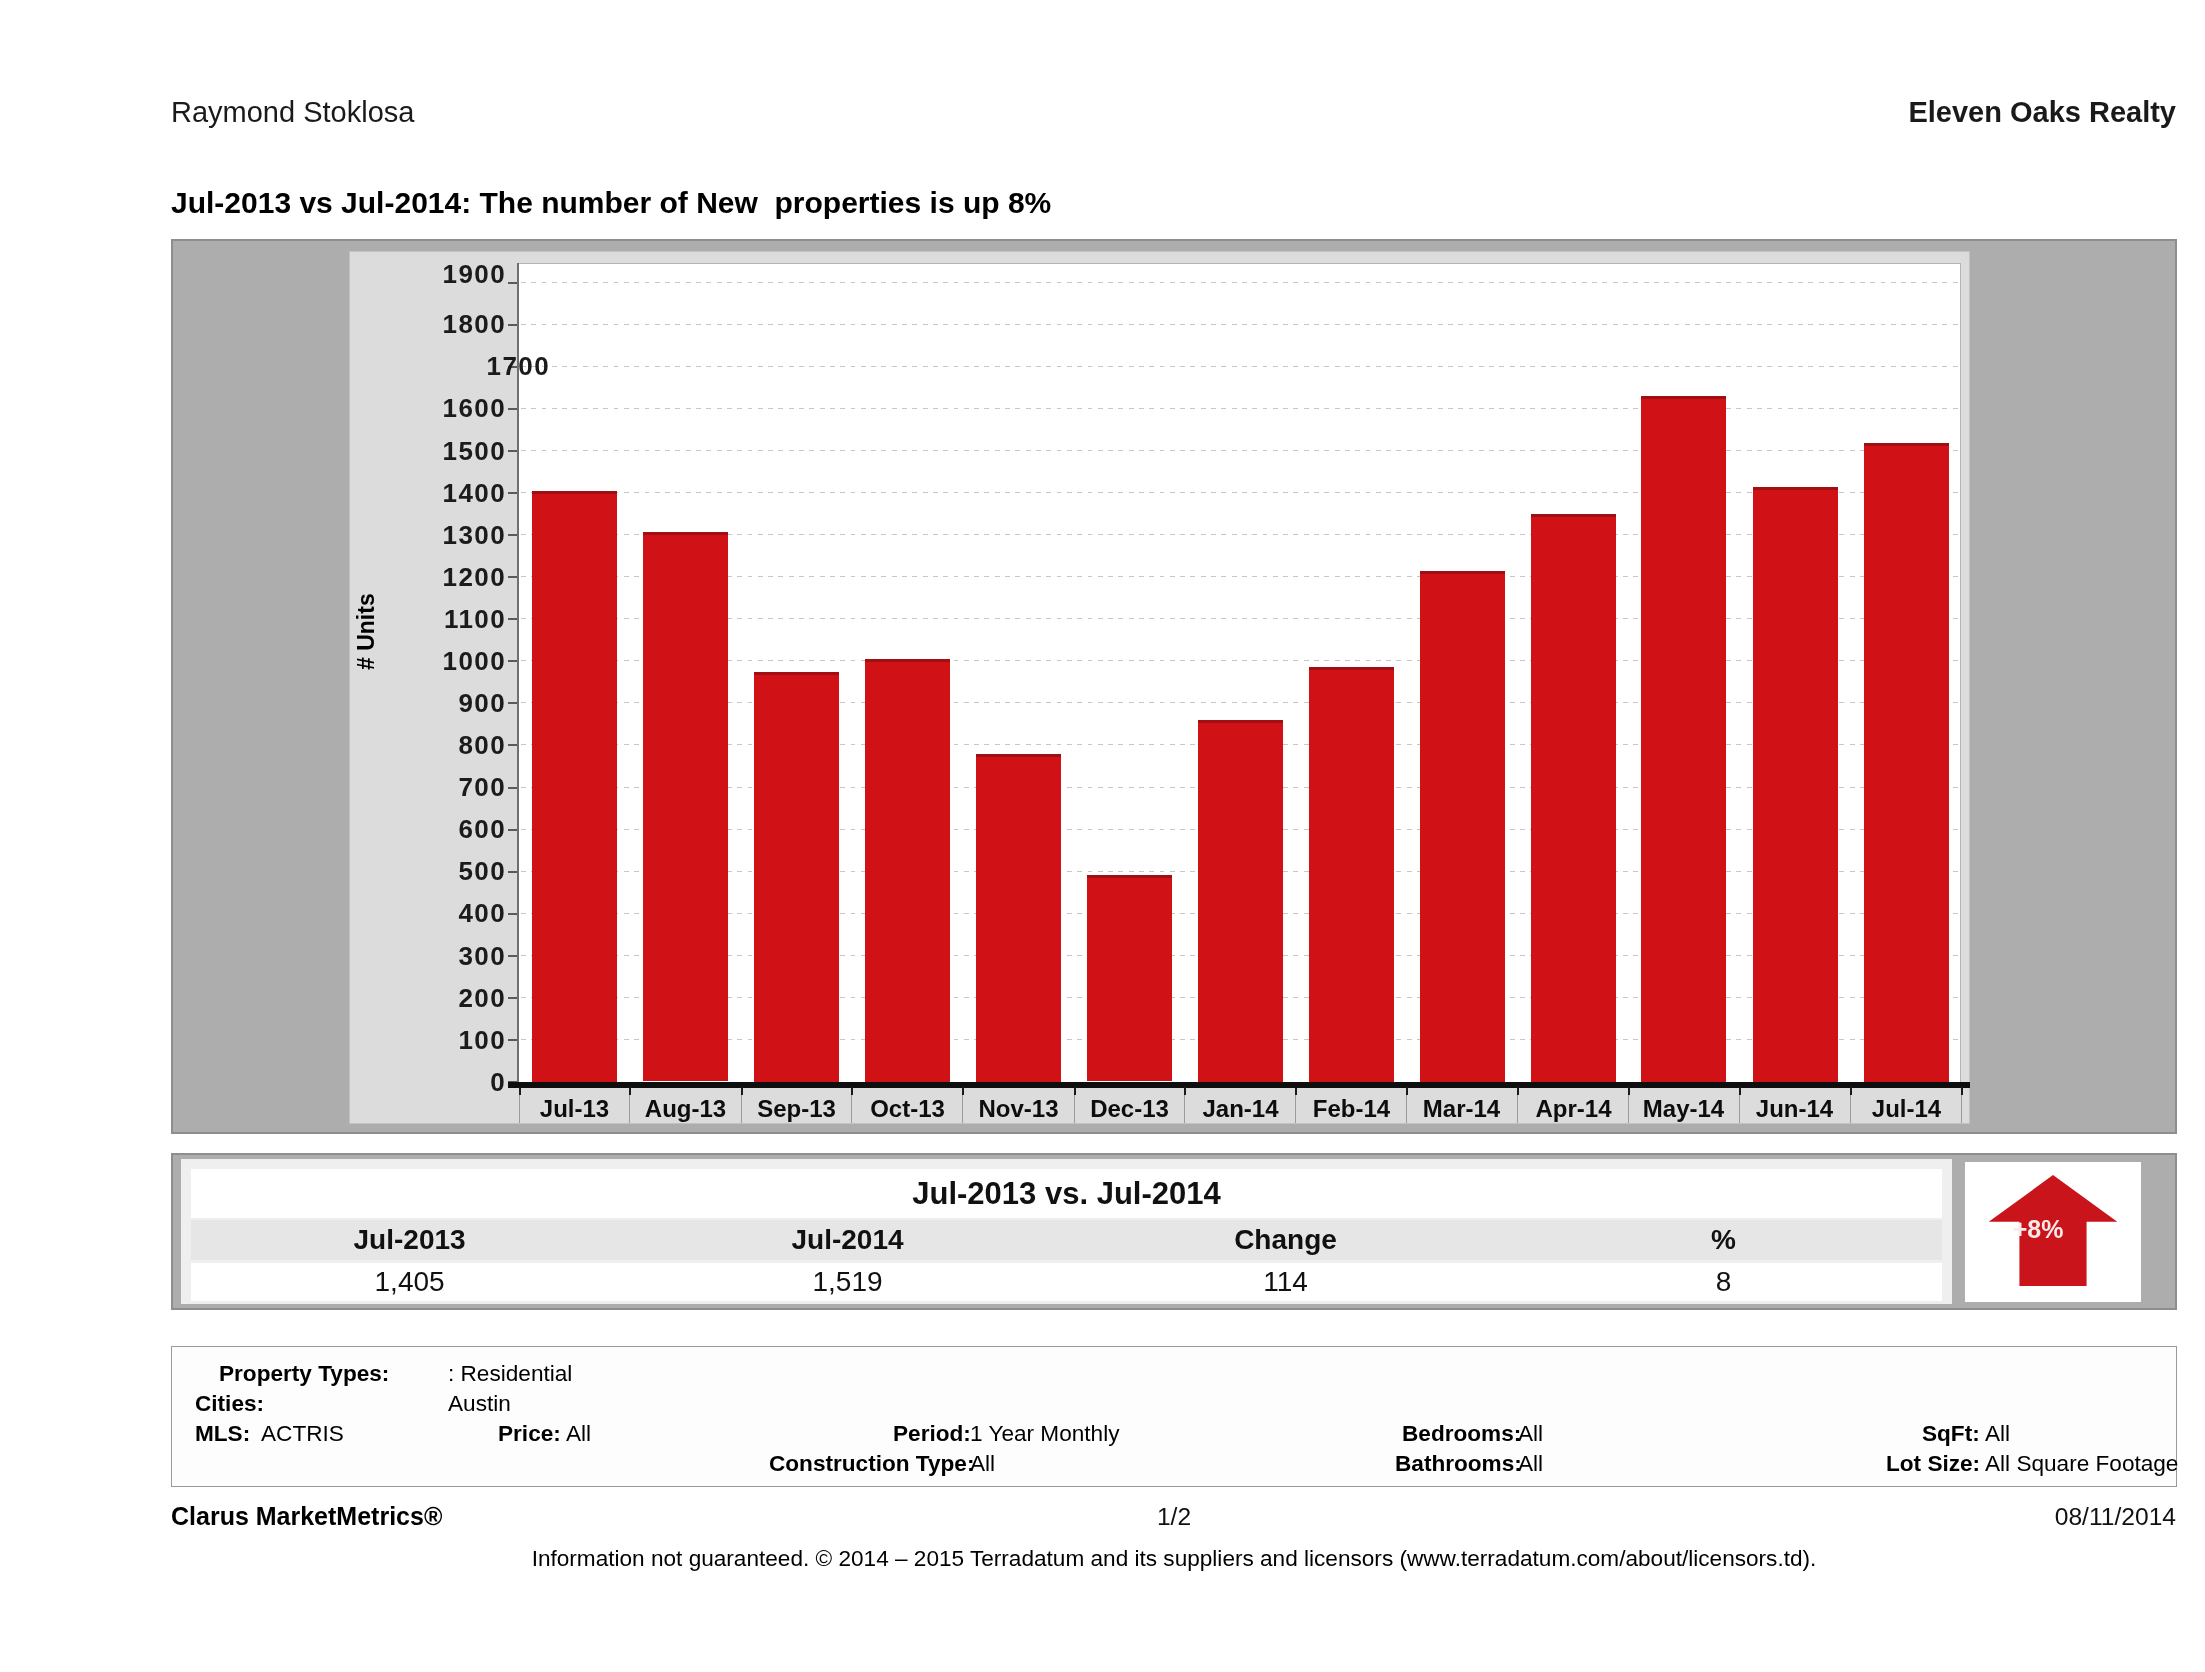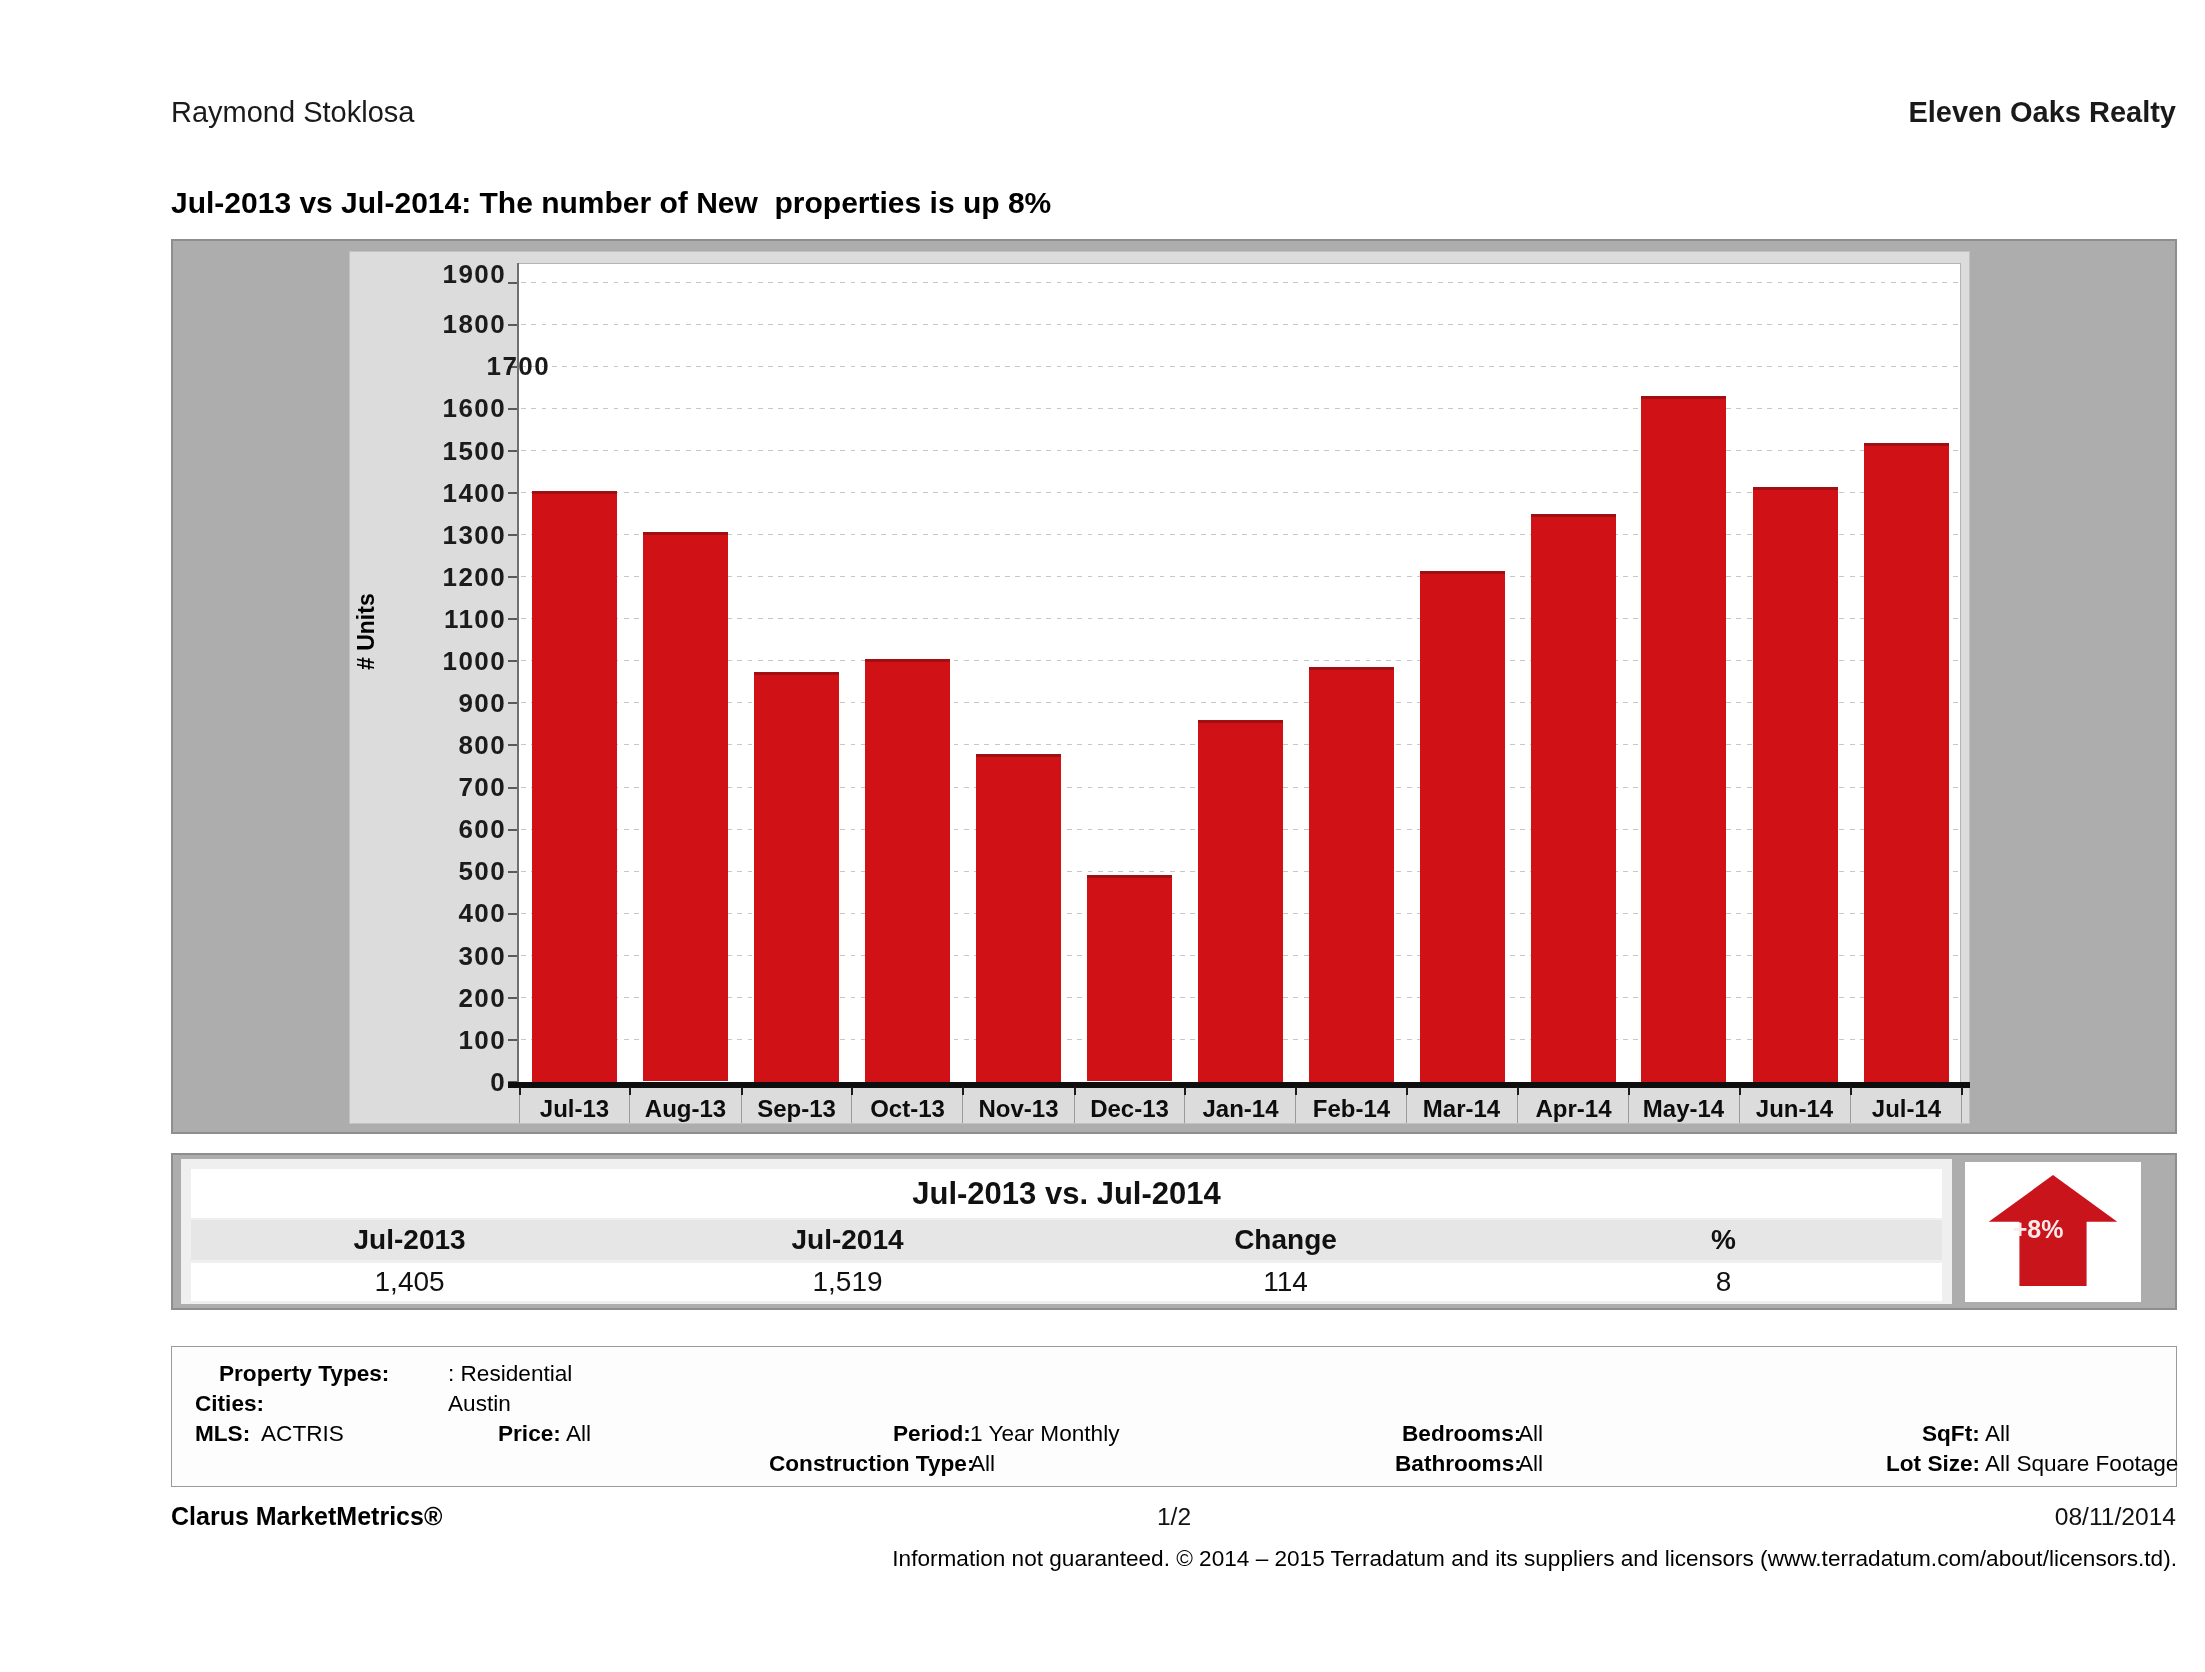--- a/index.html
+++ b/index.html
@@ -46,21 +46,21 @@
 
   
   .info-panel{position:absolute;left:171px;top:1346px;width:2006px;height:141px;background:#fdfdfd;border:1.4px solid #9a9a9a;box-sizing:border-box;}
   .inf{position:absolute;font-size:22.6px;color:#000;white-space:nowrap;}
   .inf.b{font-weight:bold;}
 
   
   .foot-brand{position:absolute;left:171px;top:1502px;font-size:25px;font-weight:bold;color:#000;}
   .foot-page{position:absolute;left:171px;top:1503px;width:2006px;text-align:center;font-size:24.6px;}
   .foot-date{position:absolute;right:29px;top:1503px;font-size:24.6px;text-align:right;}
-  .foot-disclaimer{position:absolute;left:171px;top:1546px;width:2006px;text-align:right;font-size:22.6px;color:#000;}
+  .foot-disclaimer{position:absolute;left:171px;top:1546px;width:2006px;text-align:center;font-size:22.6px;color:#000;}
 </style>
 </head>
 <body>
 
 <div id="page">
 
   <div class="hdr-name">Raymond Stoklosa</div>
   <div class="hdr-company">Eleven Oaks Realty</div>
   <div class="subtitle">Jul-2013 vs Jul-2014: The number of New  properties is up 8%</div>
 

